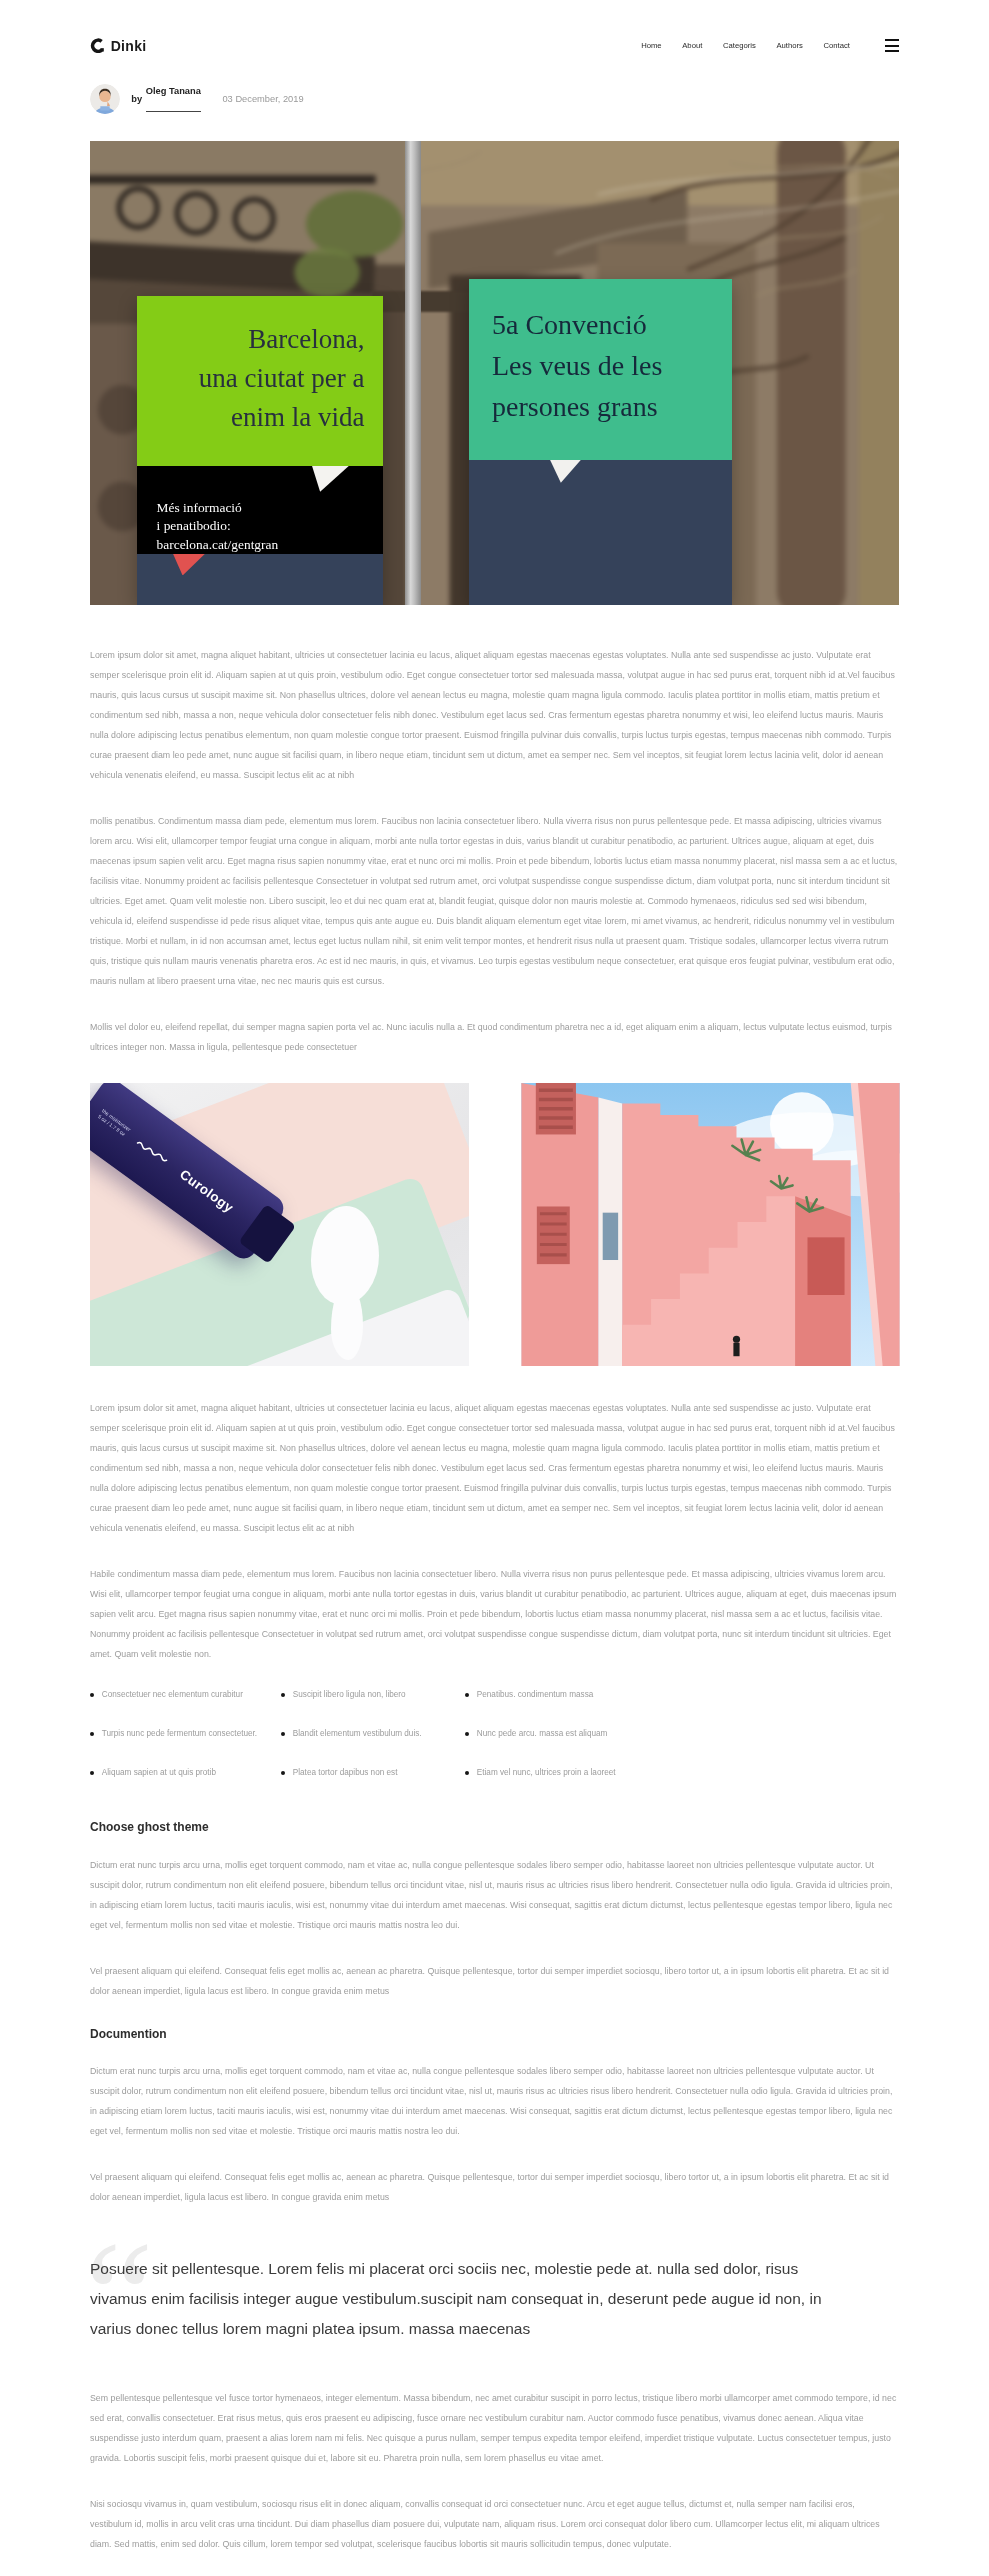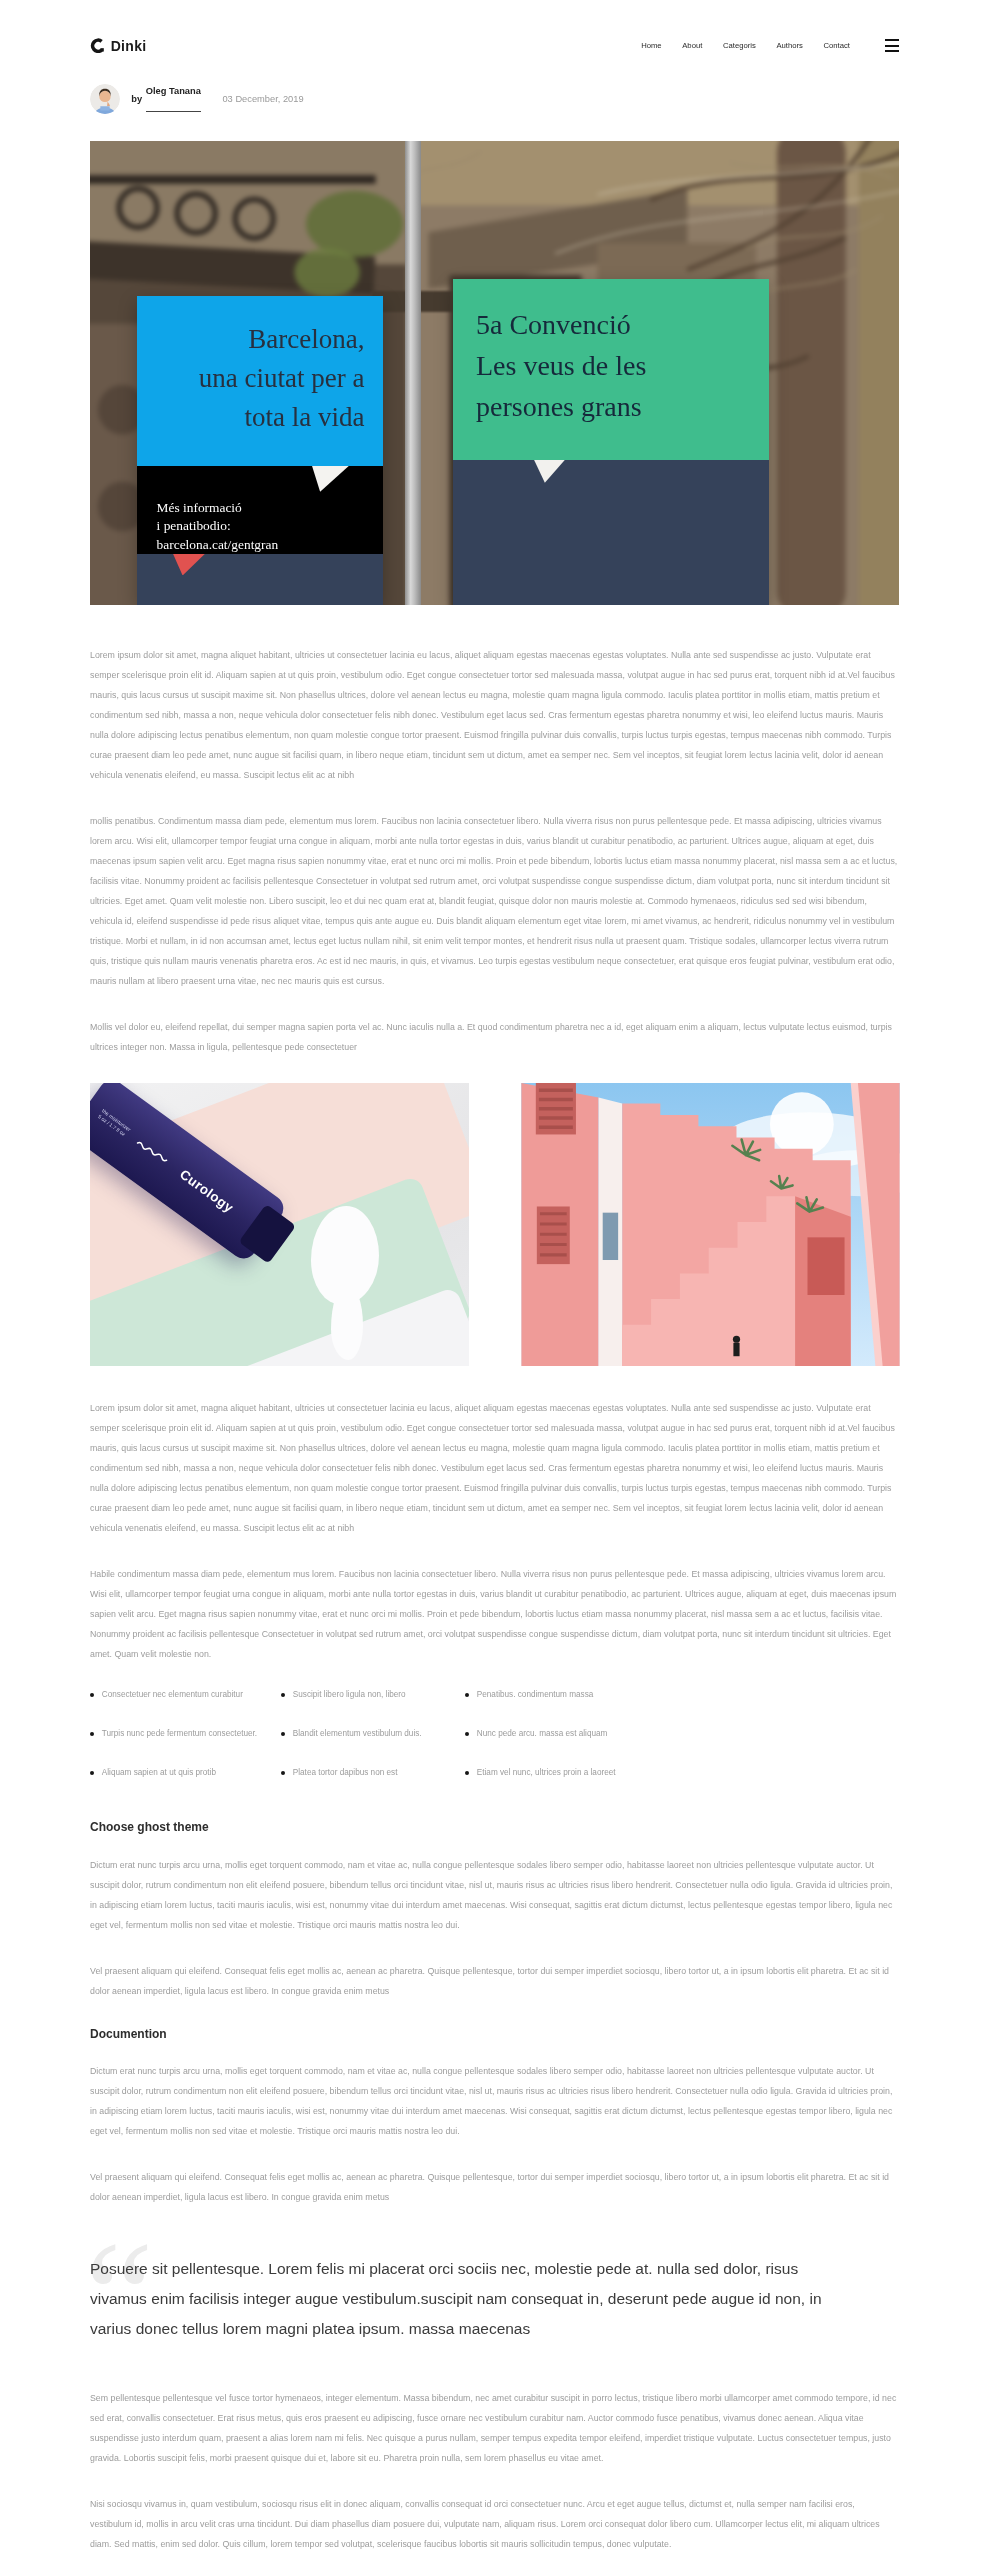--- a/index.html
+++ b/index.html
@@ -30,23 +30,23 @@
   .post-date { margin-left:21.6px; font-size:9.3px; color:#9a9a9a; }
 
   
   .hero { margin:0 0 40px; position:relative; width:809px; height:464px; overflow:hidden; background:#7b6a58; }
   .hero-bg { position:absolute; inset:-10.3px; width:829px; height:484px; filter:blur(2.6px); }
   .pole { position:absolute; left:315px; top:0; bottom:0; width:15.5px;
           background:linear-gradient(90deg,#8f8f8f,#d8d8d8 35%,#bdbdbd 60%,#8a8a8a); }
   .bracket { position:absolute; left:282px; top:150px; width:100px; height:21.6px; background:#463b2f; filter:blur(1px); }
   .banner { position:absolute; display:flex; flex-direction:column; box-shadow:0 6.2px 17.5px rgba(0,0,0,.28); }
   .banner-left  { left:47px;  top:155px; width:246px; height:309px; }
-  .banner-right { left:363px; top:138px; width:316px; height:326px; }
+  .banner-right { left:379px; top:138px; width:263px; height:326px; }
   .serif { font-family:"Liberation Serif","DejaVu Serif",serif; }
-  .bl-white { height:170px; background:#0ea5e9; text-align:right; padding:24px 18.5px 0 14.4px;
+  .bl-white { height:170px; background:#84cc16; text-align:right; padding:24px 18.5px 0 14.4px;
               font-size:27px; line-height:39px; color:#28303f; }
   .bl-red { height:88px; background:#000000; position:relative; padding:33px 20.6px 0 19.6px;
             color:#fff; font-size:13.4px; line-height:18.5px; }
   .bl-red::before { content:""; position:absolute; top:0; right:34px; width:37px; height:26px;
                     background:#f4f3f0; clip-path:polygon(0 0,100% 0,22% 100%); }
   .bl-navy { flex:1; background:#35425a; position:relative; }
   .bl-navy::before { content:""; position:absolute; top:0; left:36px; width:32px; height:21.6px;
                      background:#e15250; clip-path:polygon(0 0,100% 0,30% 100%); }
   .br-green { height:181px; background:#3fbd8d; padding:25px 13.4px 0 23px;
               font-size:28px; line-height:41px; color:#16293b; }
@@ -181,21 +181,21 @@
         <path d="M1570 60 C1350 90 1150 80 980 120"></path>
       </g>
     </svg>
     <div class="bracket"></div>
     <div class="pole"></div>
 
     <div class="banner banner-left serif">
       <div class="bl-white">
         <div>Barcelona,</div>
         <div>una ciutat per a</div>
-        <div>tota la vida</div>
+        <div>enim la vida</div>
       </div>
       <div class="bl-red">
         <div>Més informació</div>
         <div>i penatibodio:</div>
         <div>barcelona.cat/gentgran</div>
       </div>
       <div class="bl-navy"></div>
     </div>
 
     <div class="banner banner-right serif">

